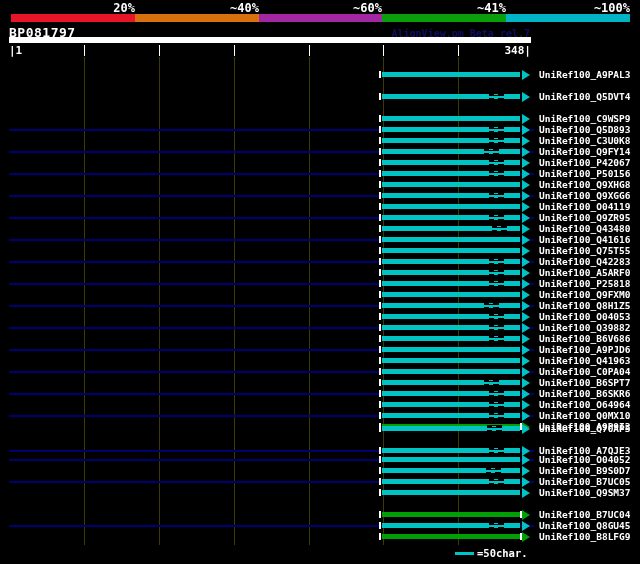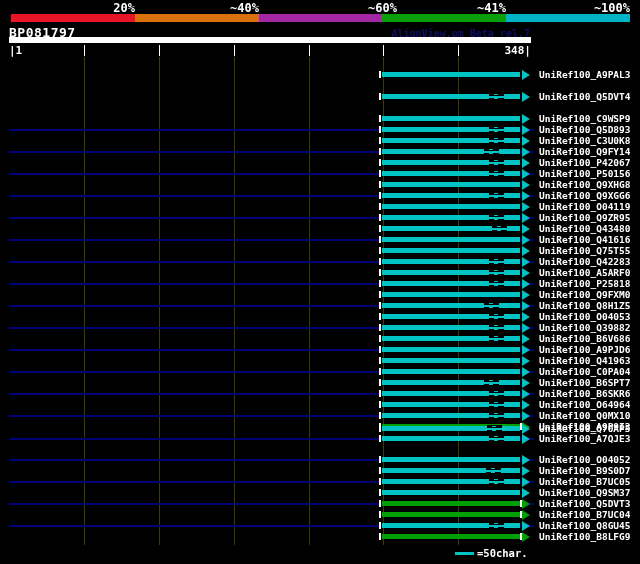--- a/index.html
+++ b/index.html
@@ -2,21 +2,21 @@
 <html><head>
 <meta charset="utf-8">
 <style>
   html,body{margin:0;padding:0;background:#000;}
   #screen{
     position:relative;width:640px;height:564px;background:#000;overflow:hidden;
     font-family:"DejaVu Sans Mono","Liberation Mono",monospace;color:#fff;
   }
   
   .pct{position:absolute;top:1px;font-size:12px;font-weight:bold;white-space:pre;}
-  .pl0{right:505px}.pl1{right:381px}.pl2{right:243px}.pl3{right:134px}.pl4{right:10px}
+  .pl0{right:505px}.pl1{right:381px}.pl2{right:258px}.pl3{right:134px}.pl4{right:10px}
   
   #scale-segments{position:absolute;left:11px;top:14px;width:619px;height:8px;display:flex;}
   #scale-segments .seg{flex:1 1 0;height:8px;}
   
   #query-title{position:absolute;left:9px;top:25px;font-size:13px;font-weight:bold;letter-spacing:.5px;}
   #app-version{position:absolute;right:110px;top:28px;font-size:10px;font-weight:bold;}
   #query-bar{position:absolute;left:9px;top:37px;width:522px;height:6px;background:#fff;}
   
   .ruler-label{position:absolute;top:44px;font-size:11px;font-weight:bold;white-space:pre;}
   #ruler-start{left:9px;}
@@ -376,21 +376,21 @@
         <div class="arrow" style="left: 522px; border-left: 8px solid rgb(0, 195, 195);"></div>
         <span class="hit-label">UniRef100_Q0MX10</span>
       </div>
       <div class="row" style="top: 364px;">
         <div class="start-tick" style="left: 379px;"></div>
         <div class="bar" style="left: 382px; width: 138px; background: rgb(0, 160, 5);"></div>
         <div class="pre-arrow-tick" style="left: 520px;"></div>
         <div class="arrow" style="left: 522px; border-left: 8px solid rgb(0, 160, 5);"></div>
         <span class="hit-label">UniRef100_A9P9I3</span>
       </div>
-      <div class="row" style="top: 376px;">
+      <div class="row" style="top: 388px;">
         <div class="leader" style="background: rgb(0, 0, 116);"></div>
         <div class="start-tick" style="left: 379px;"></div>
         <div class="bar" style="left: 382px; width: 138px; background: rgb(0, 195, 195);"></div>
         <div class="notch" style="left: 489px; width: 15px;">
           <div class="nline" style="background: rgb(0, 195, 195);"></div>
           <div class="nmark nm-t" style="background: rgb(0, 195, 195);"></div>
           <div class="nmark nm-b" style="background: rgb(0, 195, 195);"></div>
         </div>
         <div class="arrow" style="left: 522px; border-left: 8px solid rgb(0, 195, 195);"></div>
         <span class="hit-label">UniRef100_A7QJE3</span>
@@ -434,28 +434,20 @@
           <div class="nmark nm-b" style="background: rgb(0, 195, 195);"></div>
         </div>
         <div class="arrow" style="left: 522px; border-left: 8px solid rgb(0, 195, 195);"></div>
         <span class="hit-label">UniRef100_B7UC05</span>
       </div>
       <div class="row" style="top: 430px;">
         <div class="start-tick" style="left: 379px;"></div>
         <div class="bar" style="left: 382px; width: 138px; background: rgb(0, 195, 195);"></div>
         <div class="arrow" style="left: 522px; border-left: 8px solid rgb(0, 195, 195);"></div>
         <span class="hit-label">UniRef100_Q9SM37</span>
-      </div>
-      <div class="row" style="top: 441px;">
-        <div class="leader" style="background: rgb(0, 0, 116);"></div>
-        <div class="start-tick" style="left: 379px;"></div>
-        <div class="bar" style="left: 382px; width: 138px; background: rgb(0, 160, 5);"></div>
-        <div class="pre-arrow-tick" style="left: 520px;"></div>
-        <div class="arrow" style="left: 522px; border-left: 8px solid rgb(0, 160, 5);"></div>
-        <span class="hit-label">UniRef100_Q5DVT3</span>
       </div>
       <div class="row" style="top: 452px;">
         <div class="start-tick" style="left: 379px;"></div>
         <div class="bar" style="left: 382px; width: 138px; background: rgb(0, 160, 5);"></div>
         <div class="pre-arrow-tick" style="left: 520px;"></div>
         <div class="arrow" style="left: 522px; border-left: 8px solid rgb(0, 160, 5);"></div>
         <span class="hit-label">UniRef100_B7UC04</span>
       </div>
       <div class="row" style="top: 463px;">
         <div class="leader" style="background: rgb(0, 0, 116);"></div>

